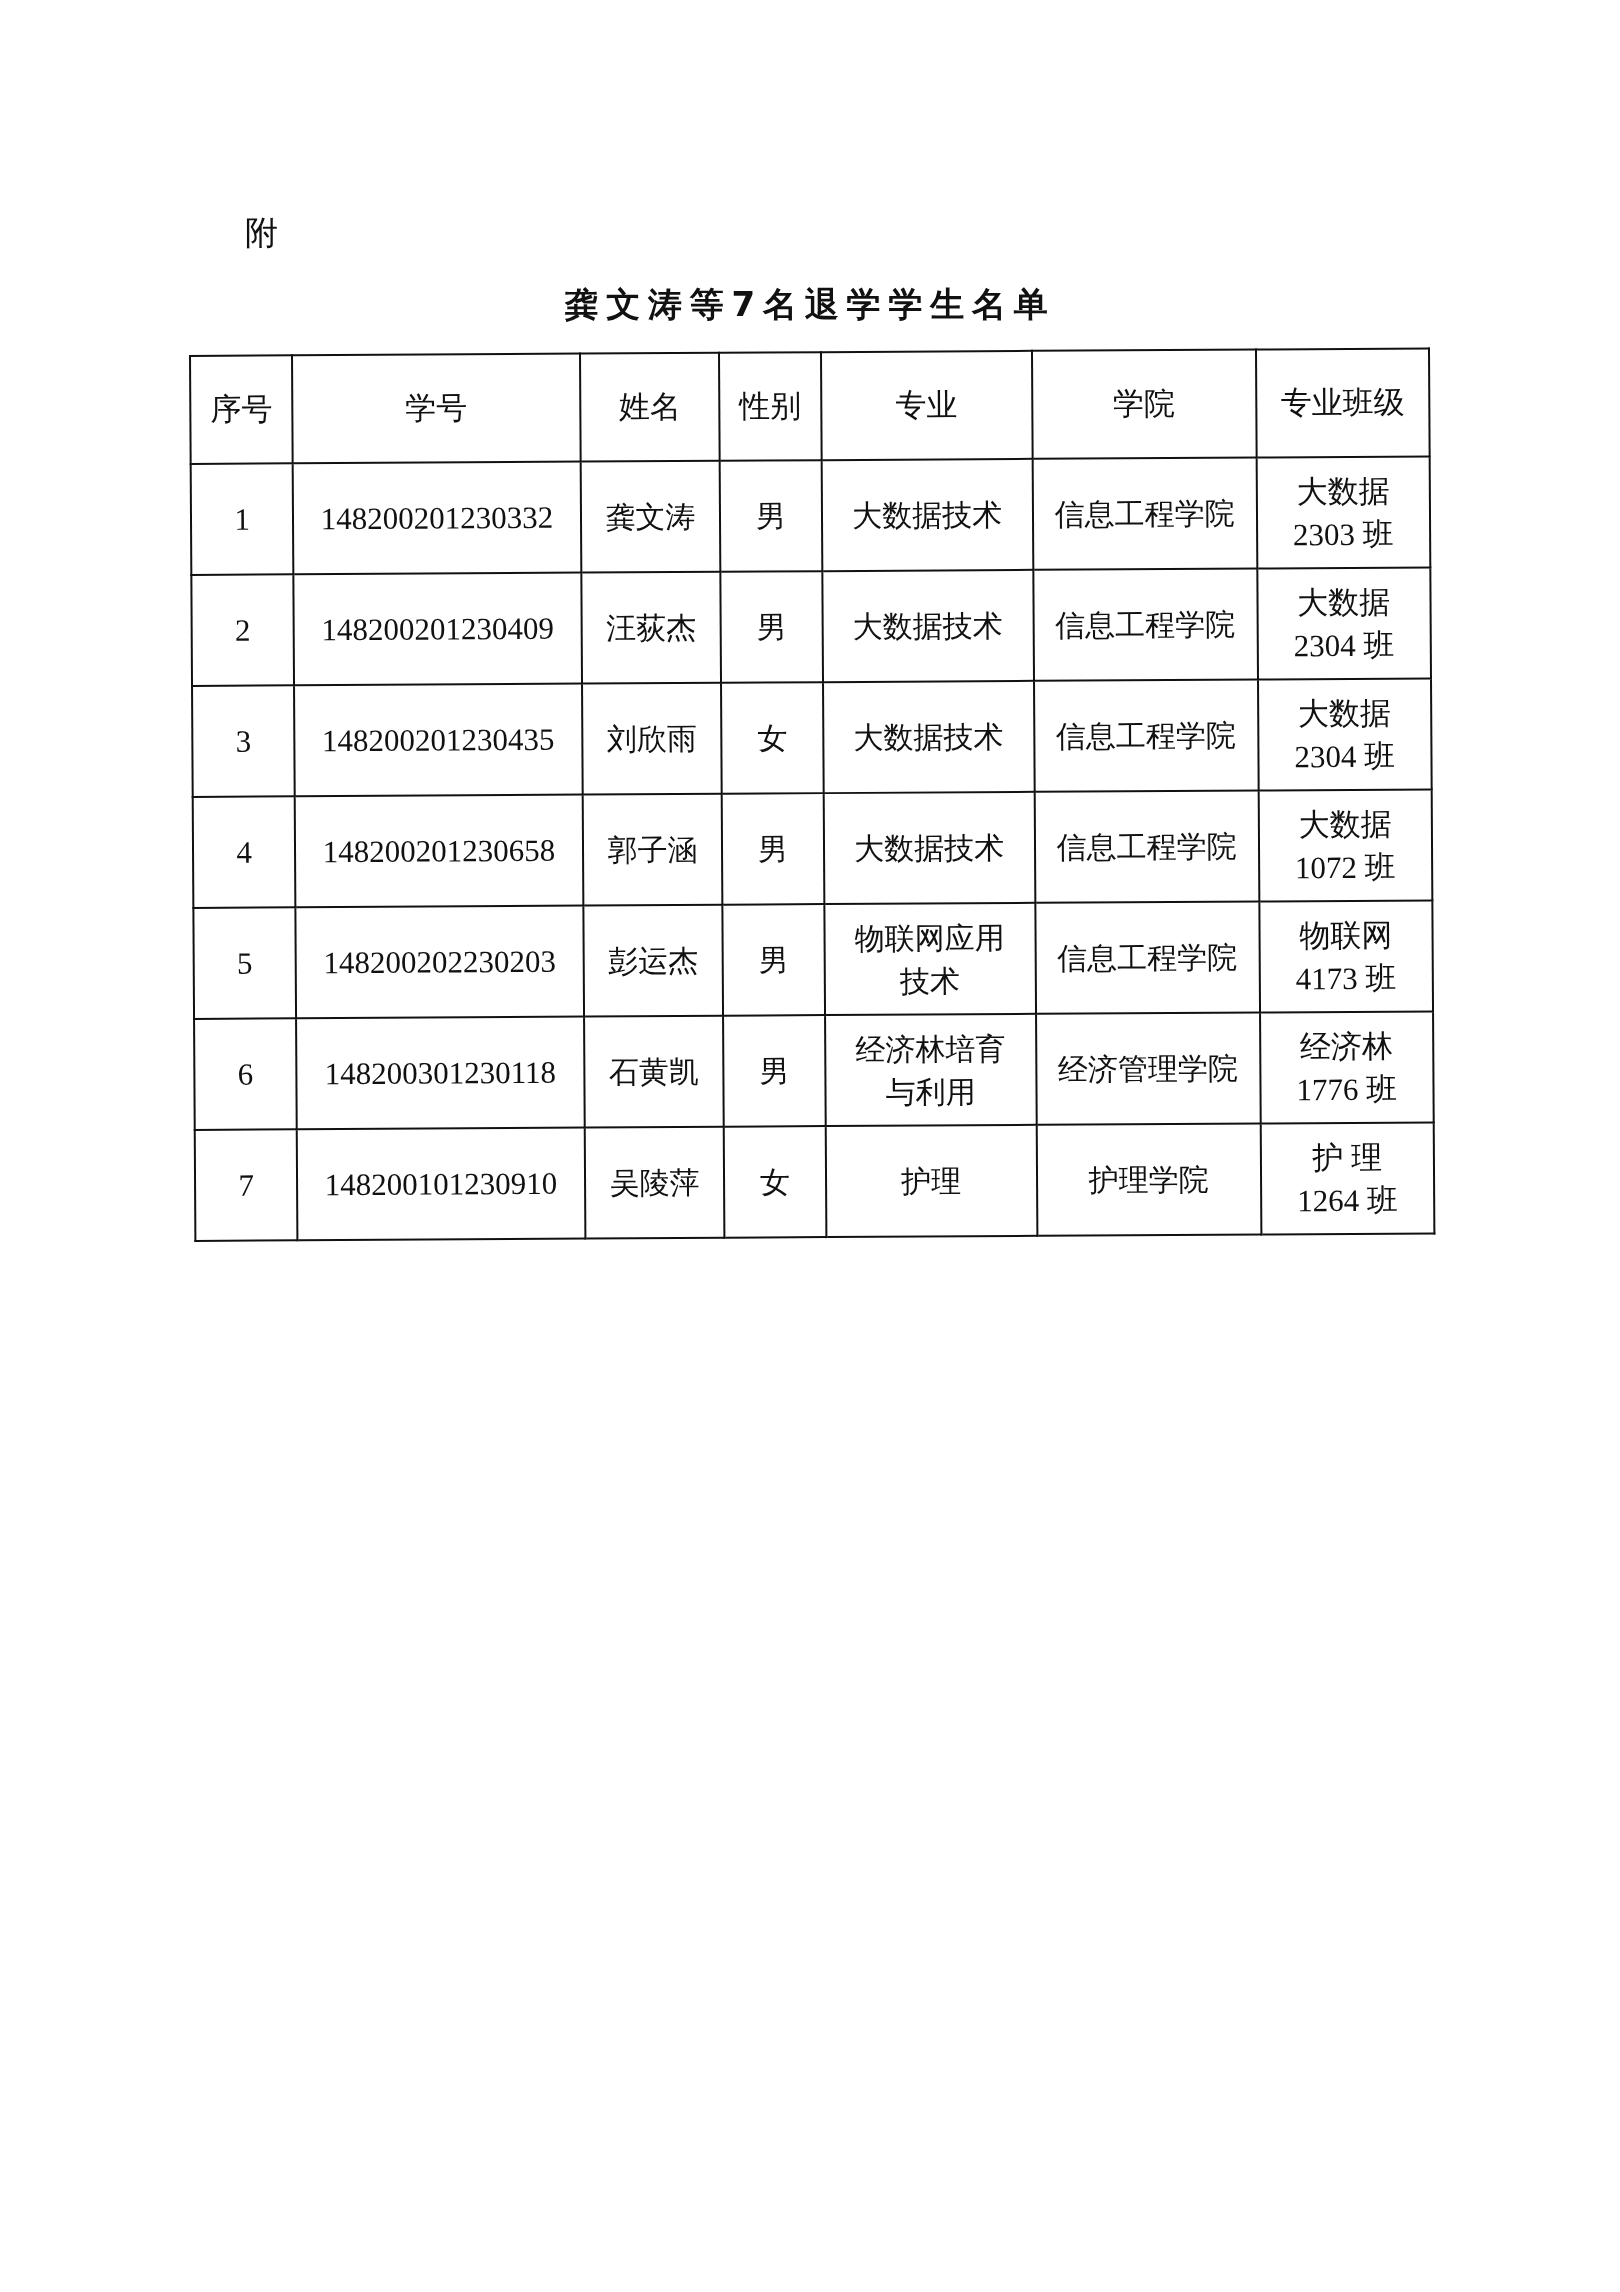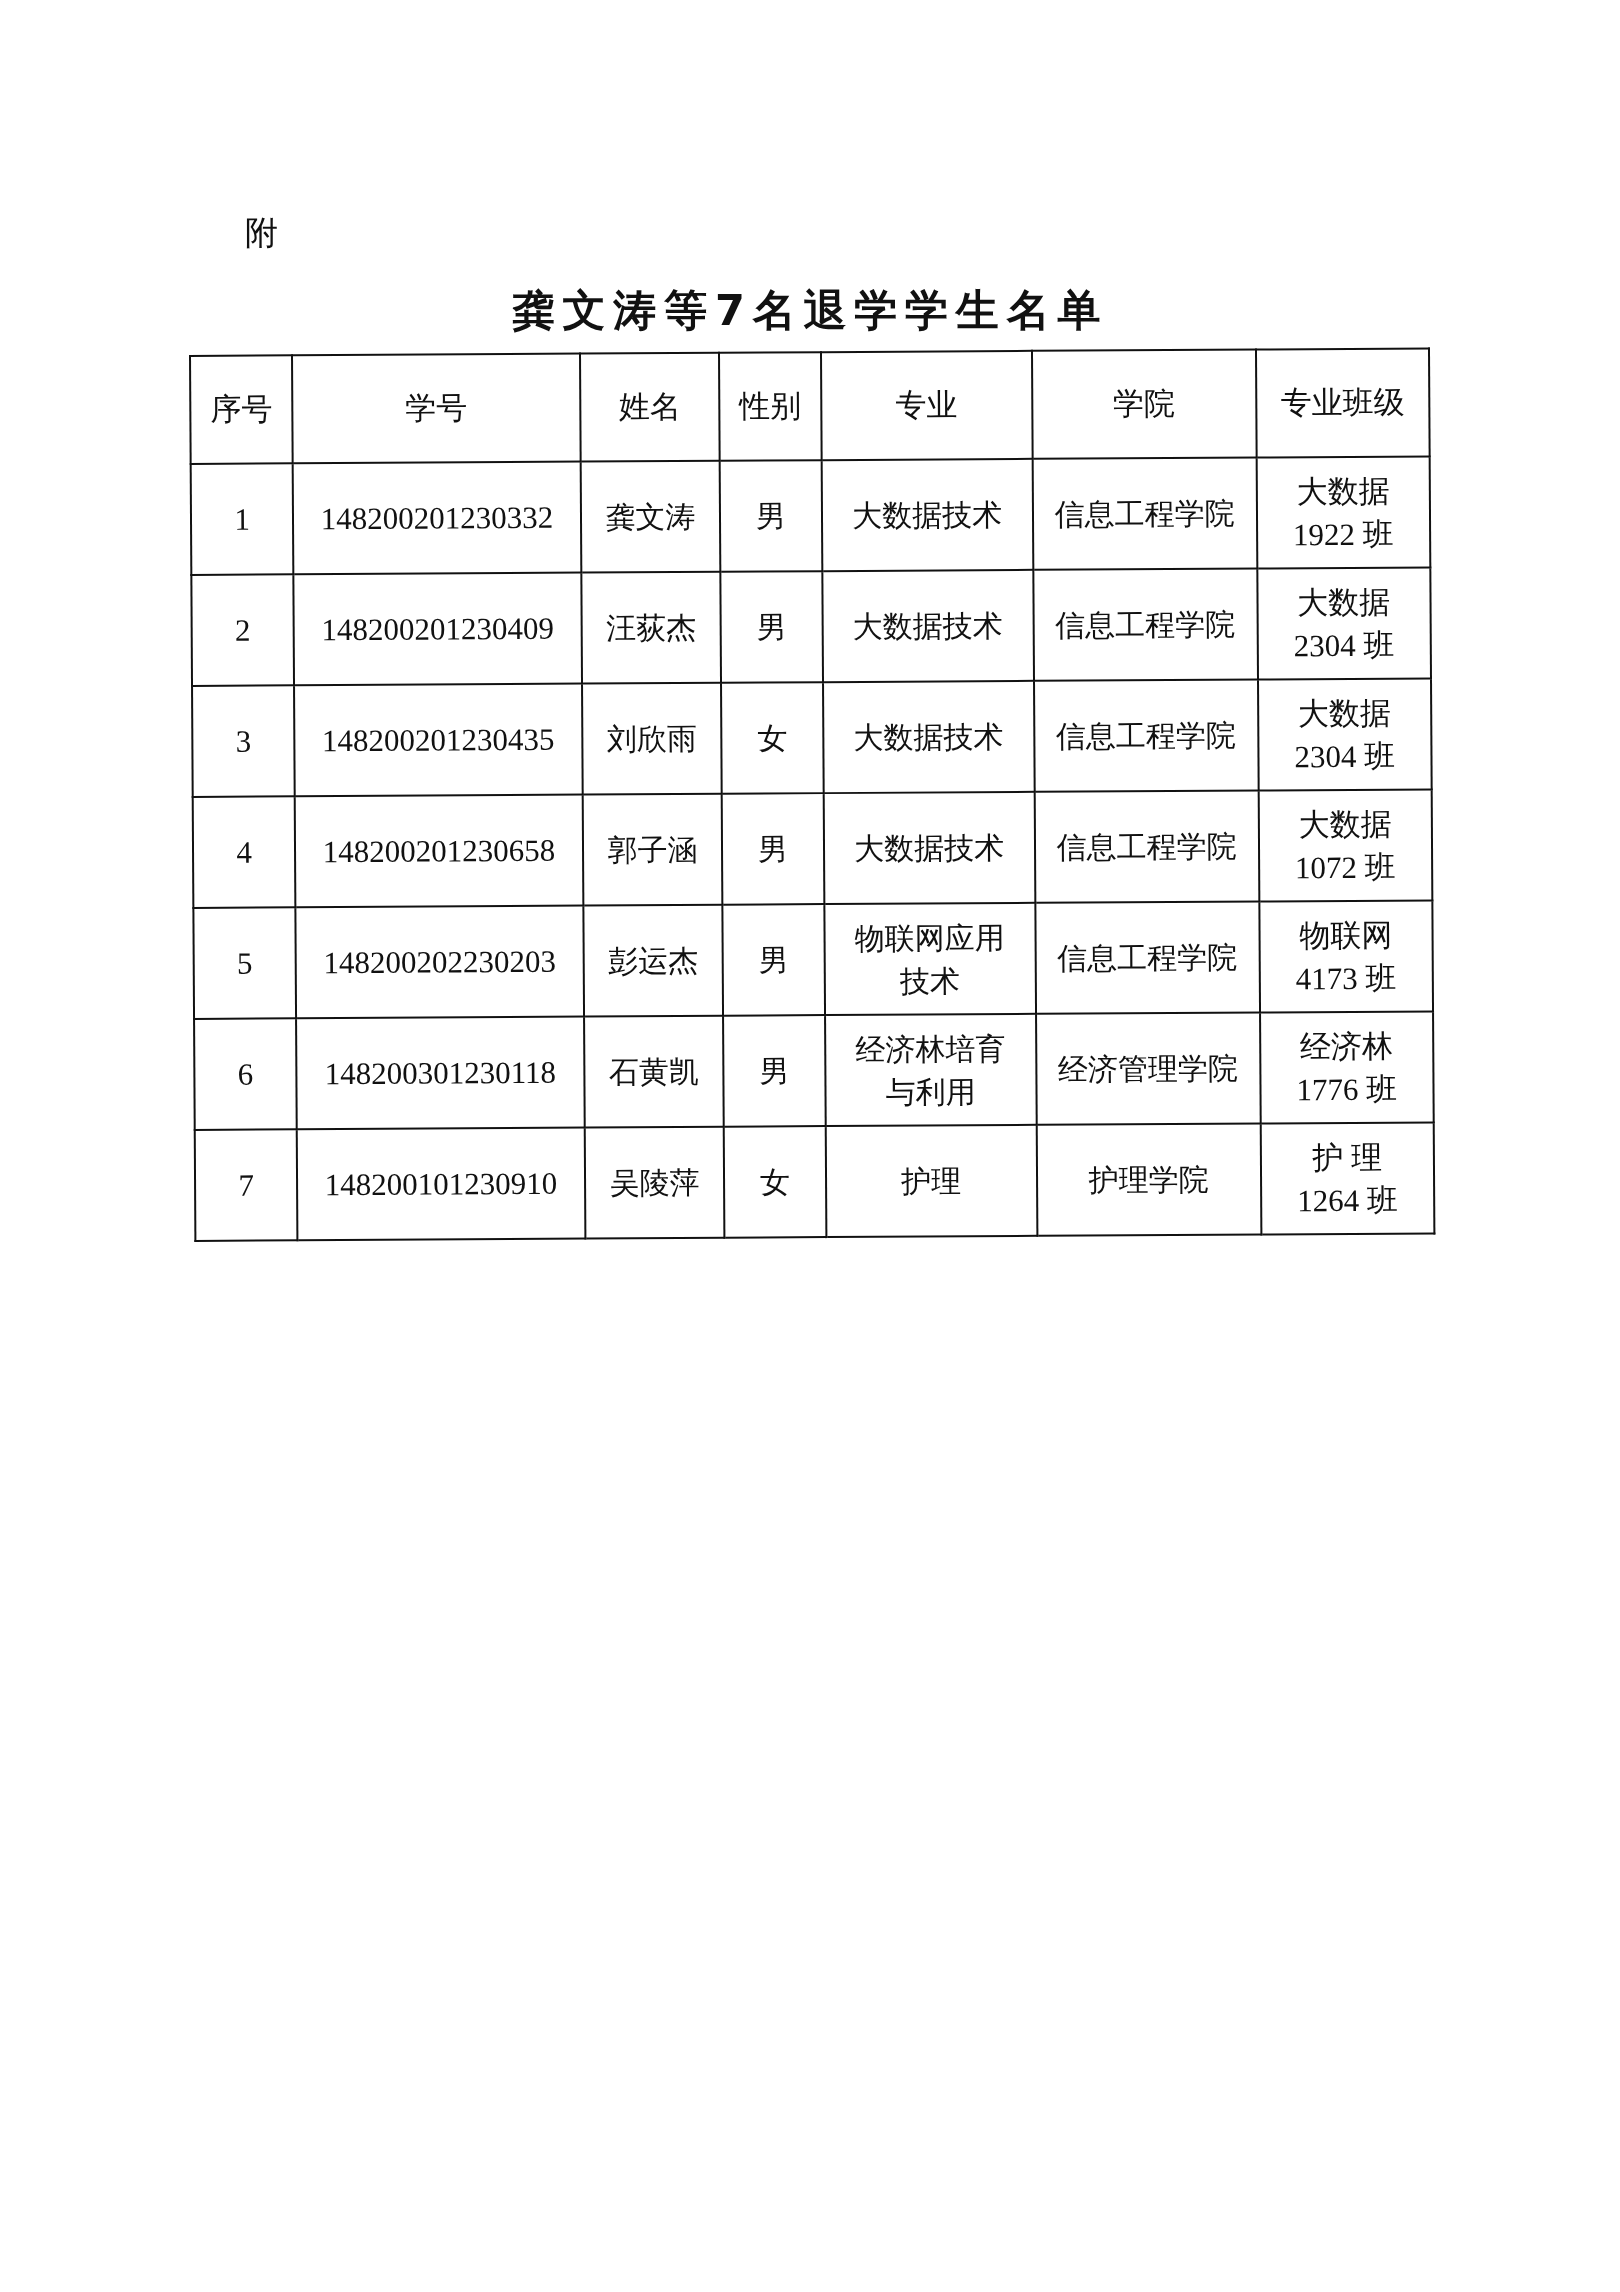--- a/index.html
+++ b/index.html
@@ -1,20 +1,20 @@
 <!DOCTYPE html>
 <html><head>
 <meta charset="utf-8">
 <style>
   html, body { margin:0; padding:0; }
   body { width:1620px; height:2293px; background:#ffffff; position:relative; overflow:hidden;
          font-family:"DejaVu Serif","Liberation Serif",serif; color:#111; }
   .attach { position:absolute; left:245px; top:211px; font-size:33px; }
   .title { position:absolute; left:0; width:1620px; top:282px; text-align:center;
-           font-size:43px; font-weight:bold; letter-spacing:7.8px; font-family:"DejaVu Sans","Liberation Sans",sans-serif; }
+           font-size:34px; font-weight:bold; letter-spacing:7.8px; font-family:"DejaVu Sans","Liberation Sans",sans-serif; }
   table { position:absolute; left:189px; top:355px; width:1241px; border-collapse:collapse;
           transform:rotate(-0.35deg); transform-origin:left top; }
   th, td { border:2.5px solid #111; text-align:center; vertical-align:middle; padding:0 3.9px; }
   th { height:106px; font-size:31px; font-weight:normal; font-family:"DejaVu Sans","Liberation Sans",sans-serif; }
   td { height:109px; font-size:30px; line-height:43px; }
   td.num { font-family:"Liberation Serif","DejaVu Serif",serif; font-size:31px; }
   .c0{width:98px}.c1{width:282px}.c2{width:139px}.c3{width:97px}.c4{width:217px}.c5{width:231px}.c6{width:173px}
   .line { display:block; }
 </style>
 </head>
@@ -40,21 +40,21 @@
         <td class="num">1</td>
         <td class="num">148200201230332</td>
         <td class="">龚文涛</td>
         <td class="">男</td>
         <td class="">
           <span class="line">大数据技术</span>
         </td>
         <td class="">信息工程学院</td>
         <td class="num">
           <span class="line">大数据</span>
-          <span class="line">1922 班</span>
+          <span class="line">2303 班</span>
         </td>
       </tr>
       <tr>
         <td class="num">2</td>
         <td class="num">148200201230409</td>
         <td class="">汪荻杰</td>
         <td class="">男</td>
         <td class="">
           <span class="line">大数据技术</span>
         </td>

